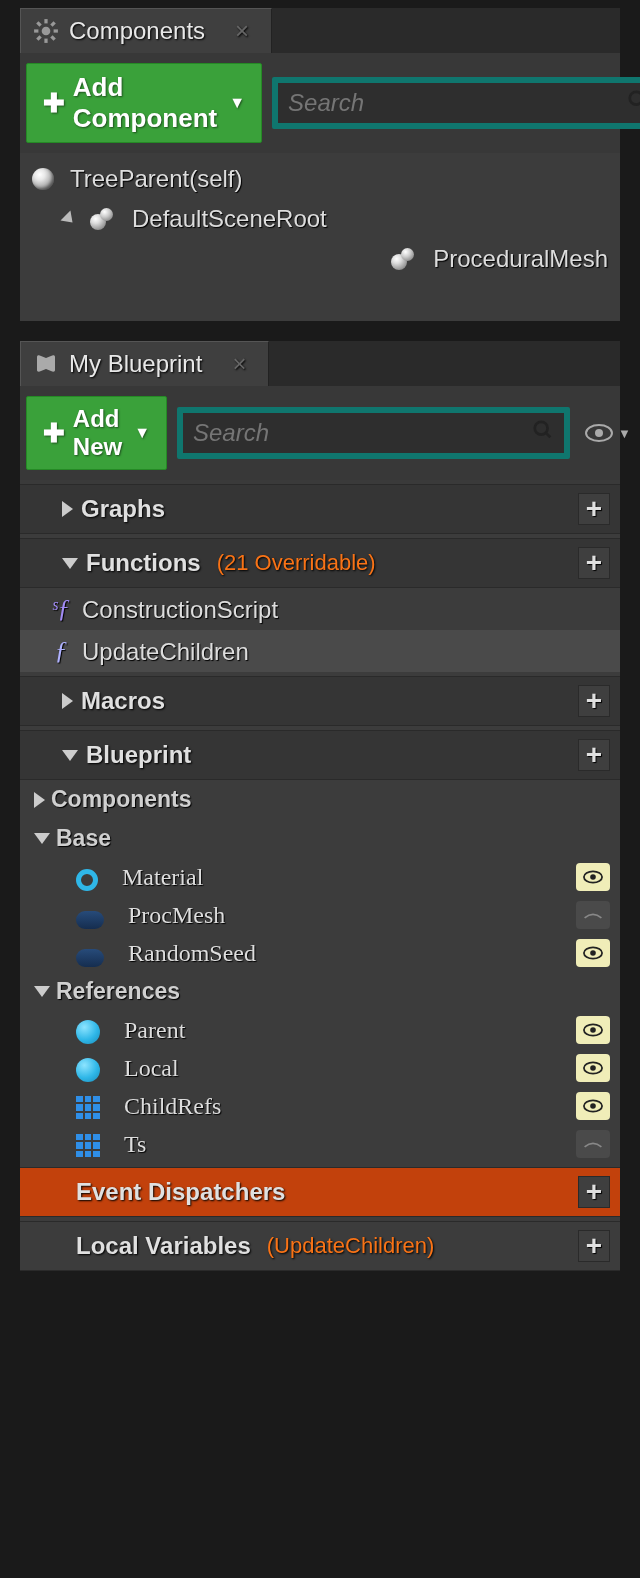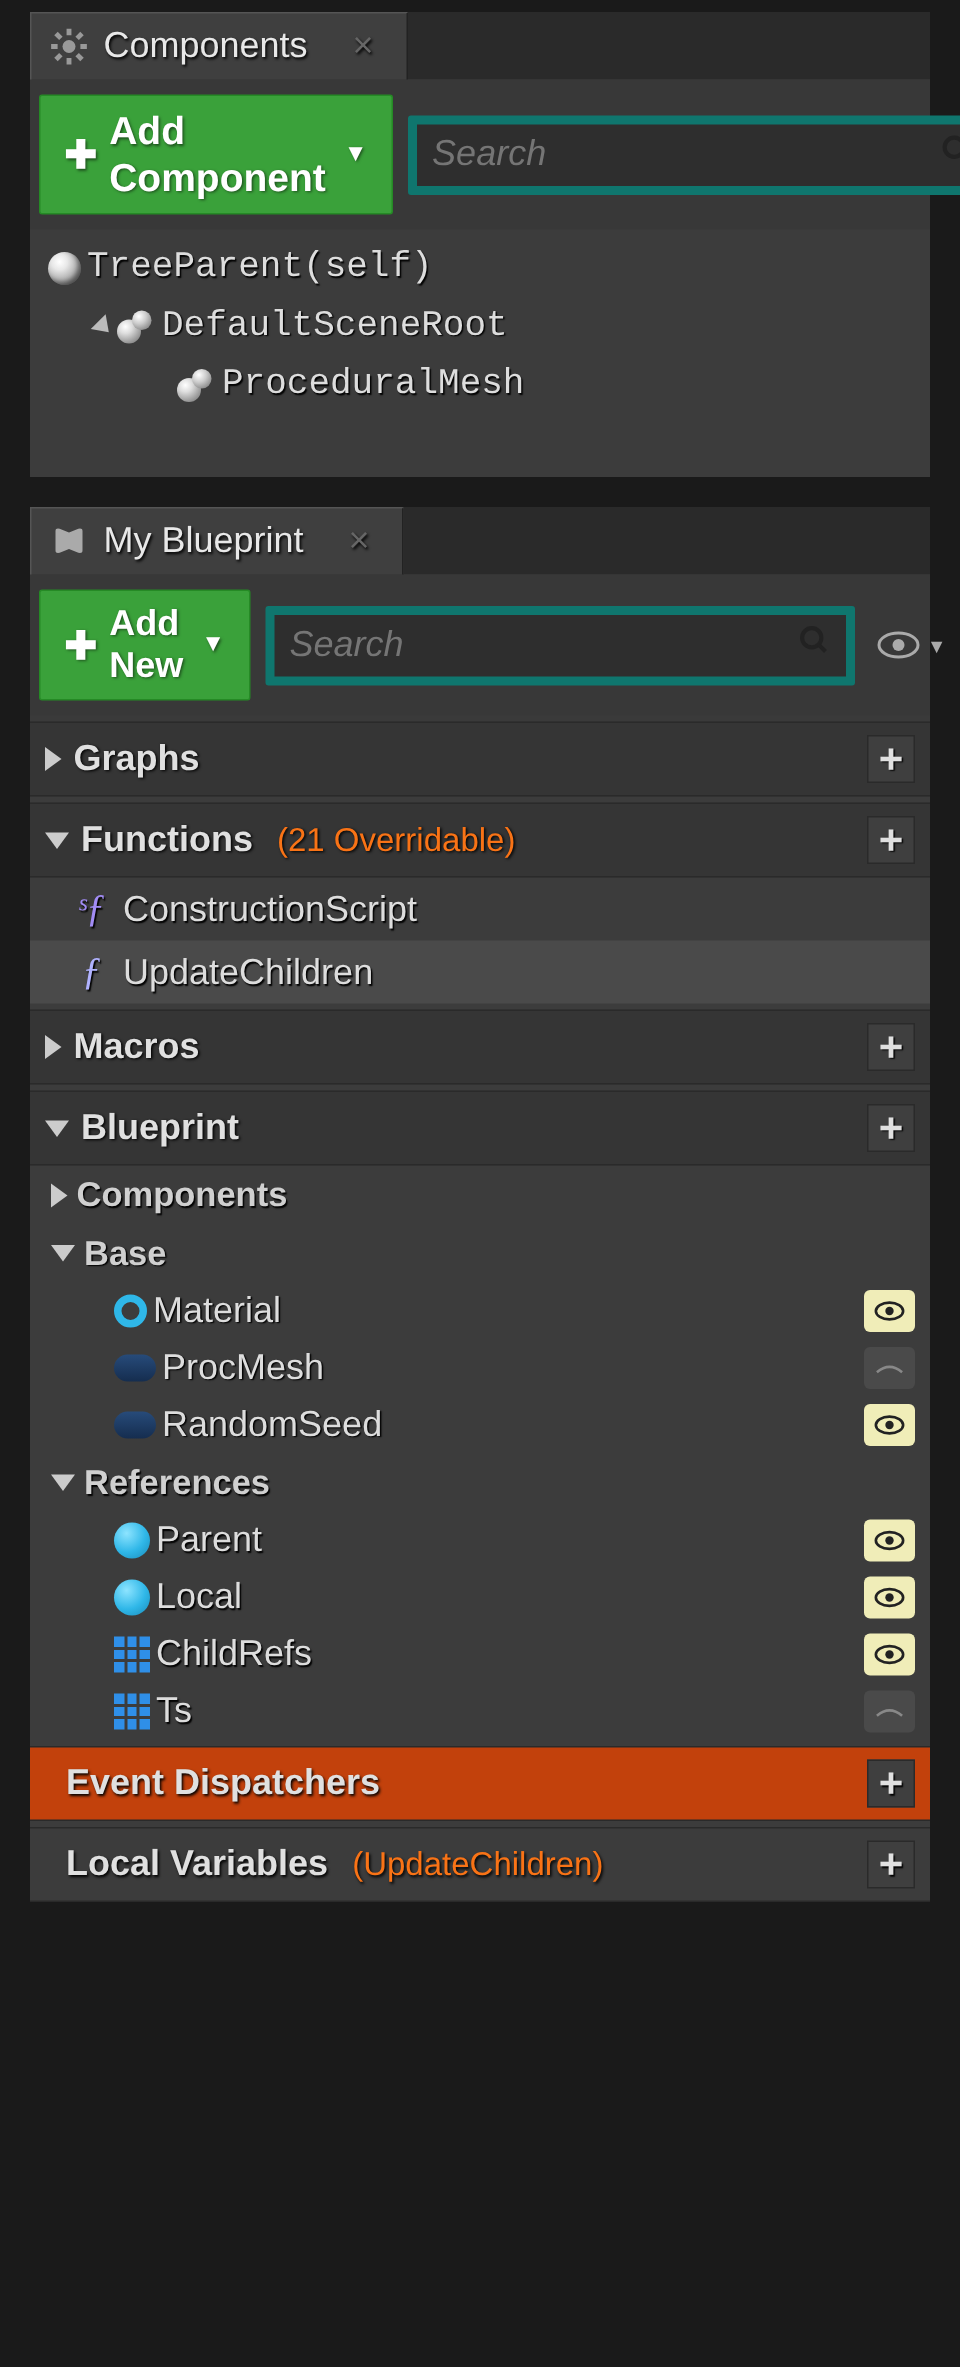--- a/index.html
+++ b/index.html
@@ -99,30 +99,29 @@
     padding: 4px;
     cursor: pointer;
   }
   .content {
     padding: 6px 4px 12px 4px;
     background: #3c3c3c;
   }
   .tree-row {
     display: flex;
     align-items: center;
-    gap: 4px;
+    gap: 16px;
     padding: 6px 8px;
     color: #ddd;
     font-size: 24px;
     text-shadow: 1px 1px 1px #000;
     cursor: pointer;
-    font-family: Liberation Mono, monospace;
   }
   .indent-1 { padding-left: 40px; }
-  .indent-2 { padding-left: 94px; }
+  .indent-2 { padding-left: 94px; justify-content: flex-end; }
   .sphere-icon {
     width: 22px; height: 22px; border-radius: 50%;
     background: radial-gradient(circle at 35% 30%, #fff 0%, #e8e8e8 25%, #999 70%, #555 100%);
     box-shadow: inset -2px -2px 3px rgba(0,0,0,.4);
   }
   .comp-icon {
     width: 26px; height: 22px;
     position: relative;
   }
   .comp-icon::before {
@@ -155,20 +154,21 @@
     border-bottom: 1px solid #2a2a2a;
     margin-top: 4px;
     cursor: pointer;
   }
   .section-header .left {
     display: flex; align-items: center; gap: 8px;
     font-weight: bold;
     color: #e0e0e0;
     font-size: 24px;
     text-shadow: 1px 1px 2px #000;
+    margin-left: 32px;
   }
   .section-header .meta {
     font-weight: normal;
     color: #f97316;
     font-size: 22px;
     margin-left: 8px;
   }
   .add-btn {
     width: 32px; height: 32px;
     display: flex; align-items: center; justify-content: center;
@@ -221,21 +221,21 @@
     cursor: pointer;
   }
   .var-row {
     display: flex; align-items: center; justify-content: space-between;
     padding: 5px 10px 5px 56px;
     font-size: 24px;
     color: #ddd;
     text-shadow: 1px 1px 1px #000;
     cursor: pointer;
   }
-  .var-row .row-left { display: flex; align-items: center; gap: 4px; }
+  .var-row .row-left { display: flex; align-items: flex-end; gap: 24px; font-family: Liberation Serif, serif; }
   .var-pill {
     width: 28px; height: 18px;
     border-radius: 9px;
   }
   .var-circle {
     width: 22px; height: 22px; border-radius: 50%;
     border: 5px solid #2fb7e8;
     background: transparent;
   }
   .var-circle.filled {

